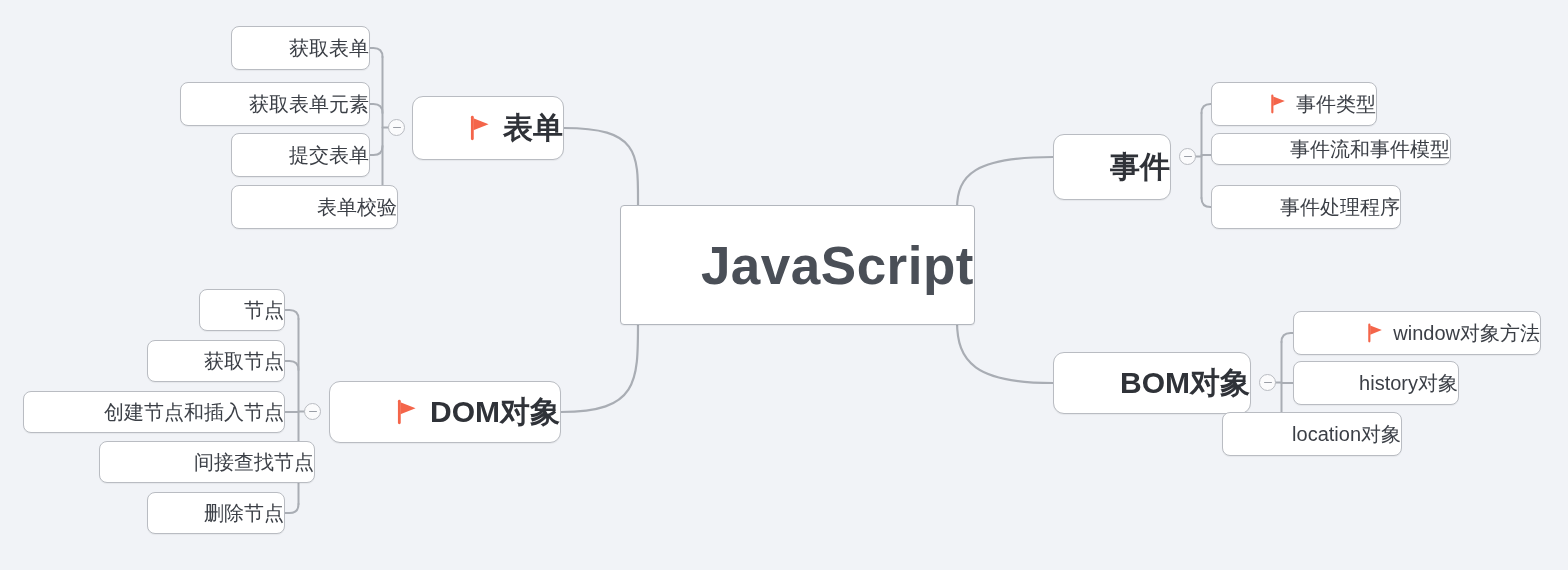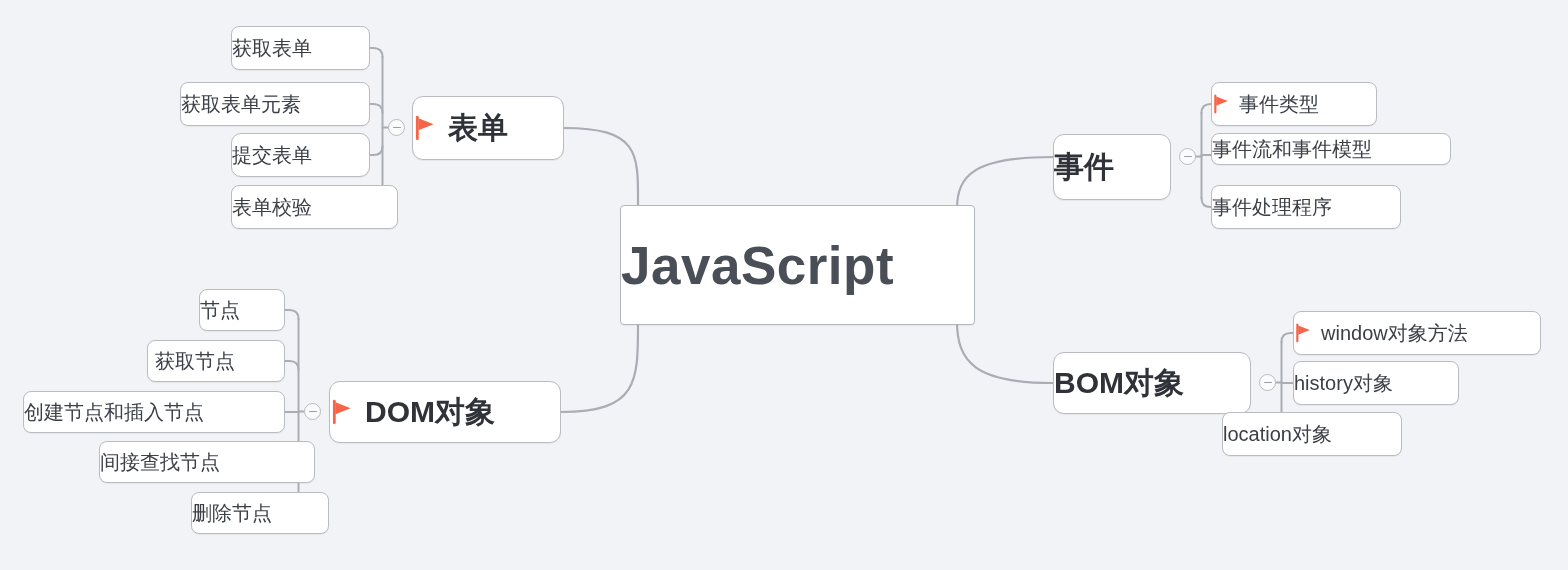--- a/index.html
+++ b/index.html
@@ -14,21 +14,21 @@
   svg.links{position:absolute;left:0;top:0;width:1568px;height:570px;pointer-events:none;}
 
   .node{
     position:absolute;
     box-sizing:border-box;
     background:#ffffff;
     border:1.6px solid #b9bcc2;
     border-radius:9px;
     display:flex;
     align-items:center;
-    justify-content:flex-start;
+    justify-content:flex-end;
     color:#3a3f47;
     white-space:nowrap;
     box-shadow:0 1px 1px rgba(0,0,0,.05);
   }
   .node.root{
     border-radius:4px;
     border:1.6px solid #b2b6bd;
     font-size:53px;
     font-weight:bold;
     color:#4a4f57;
@@ -122,21 +122,21 @@
           </svg>
         </span>
         <span class="label">表单</span>
       </div>
       <div class="node leaf" style="left: 231px; top: 26px; width: 139px; height: 44px;">
         <span class="label">获取表单</span>
       </div>
       <div class="node leaf" style="left: 180px; top: 82px; width: 190px; height: 44px;">
         <span class="label">获取表单元素</span>
       </div>
-      <div class="node leaf" style="left: 231px; top: 133px; width: 139px; height: 44px; border-radius: 10px;">
+      <div class="node leaf" style="left: 231px; top: 133px; width: 139px; height: 44px;">
         <span class="label">提交表单</span>
       </div>
       <div class="node leaf" style="left: 231px; top: 185px; width: 167px; height: 44px;">
         <span class="label">表单校验</span>
       </div>
       <div class="toggle" style="left: 304px; top: 403px;">
         <span class="minus"></span>
       </div>
       <div class="node branch" style="left: 329px; top: 381px; width: 232px; height: 62px;">
         <span class="flag">
@@ -152,21 +152,21 @@
       </div>
       <div class="node leaf" style="left: 147px; top: 340px; width: 138px; height: 42px; padding-left: 7px;">
         <span class="label">获取节点</span>
       </div>
       <div class="node leaf" style="left: 23px; top: 391px; width: 262px; height: 42px;">
         <span class="label">创建节点和插入节点</span>
       </div>
       <div class="node leaf" style="left: 99px; top: 441px; width: 216px; height: 42px;">
         <span class="label">间接查找节点</span>
       </div>
-      <div class="node leaf" style="left: 147px; top: 492px; width: 138px; height: 42px; margin-left: 44px;">
+      <div class="node leaf" style="left: 147px; top: 492px; width: 138px; height: 42px;">
         <span class="label">删除节点</span>
       </div>
       <div class="toggle" style="left: 1179px; top: 148px;">
         <span class="minus"></span>
       </div>
       <div class="node branch" style="left: 1053px; top: 134px; width: 118px; height: 66px;">
         <span class="label">事件</span>
       </div>
       <div class="node leaf" style="left: 1211px; top: 82px; width: 166px; height: 44px;">
         <span class="flag">

